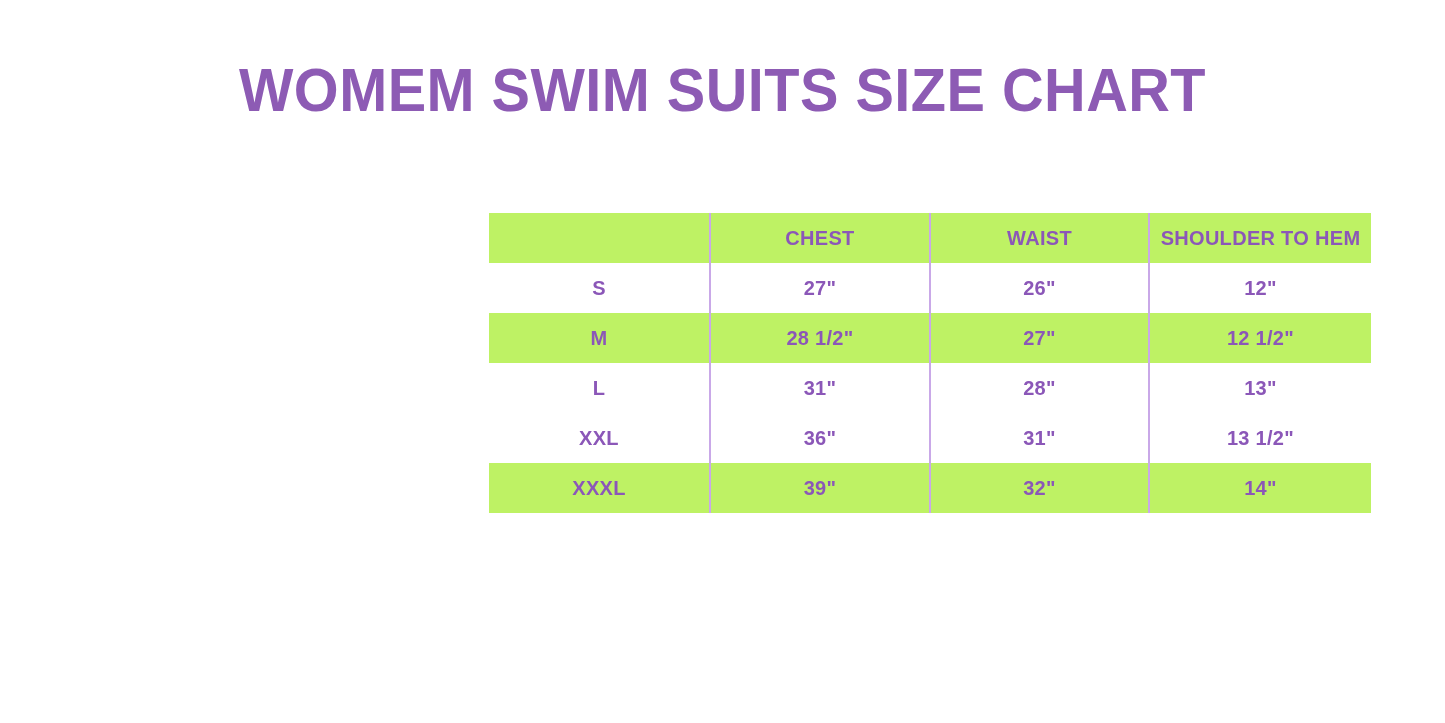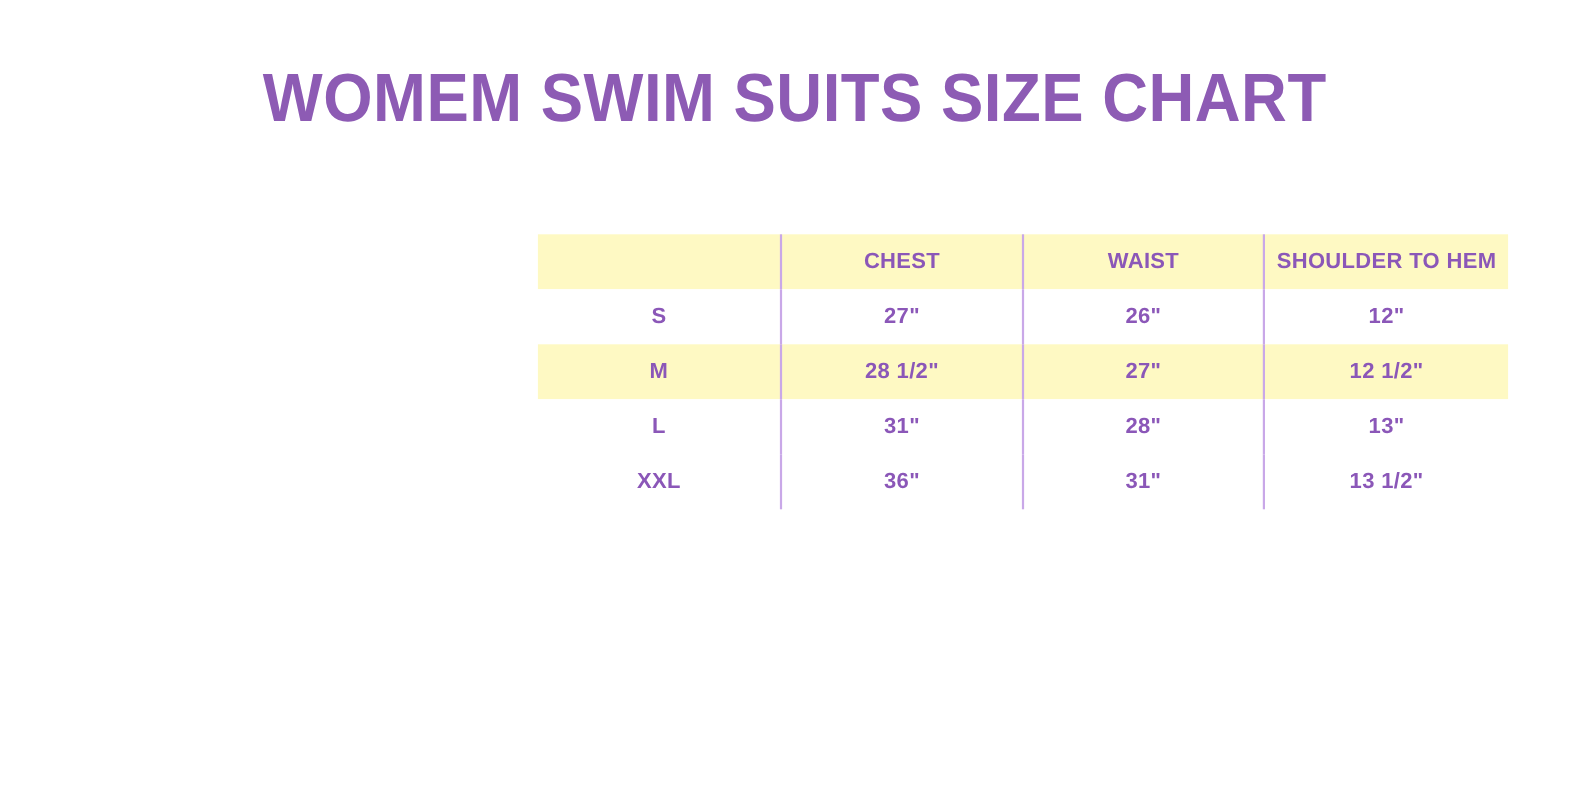--- a/index.html
+++ b/index.html
@@ -71,21 +71,21 @@
     border-right: none;
   }
   
   table.size-table th.col-size,
   table.size-table td.col-size {
     border-right: 2px solid #c9a8e8;
   }
 
   tr.row-tint th,
   tr.row-tint td {
-    background: #fef9c3;
+    background: #bef264;
   }
   tr.row-plain th,
   tr.row-plain td {
     background: #ffffff;
   }
 
   thead th {
     font-size: 19px;
     letter-spacing: 0.6px;
   }
@@ -132,15 +132,21 @@
         <td>31"</td>
         <td>28"</td>
         <td>13"</td>
       </tr>
       <tr class="row-plain">
         <td class="col-size">XXL</td>
         <td>36"</td>
         <td>31"</td>
         <td>13 1/2"</td>
       </tr>
+      <tr class="row-tint">
+        <td class="col-size">XXXL</td>
+        <td>39"</td>
+        <td>32"</td>
+        <td>14"</td>
+      </tr>
     </tbody>
   </table>
 </div>
 
 </body></html>

